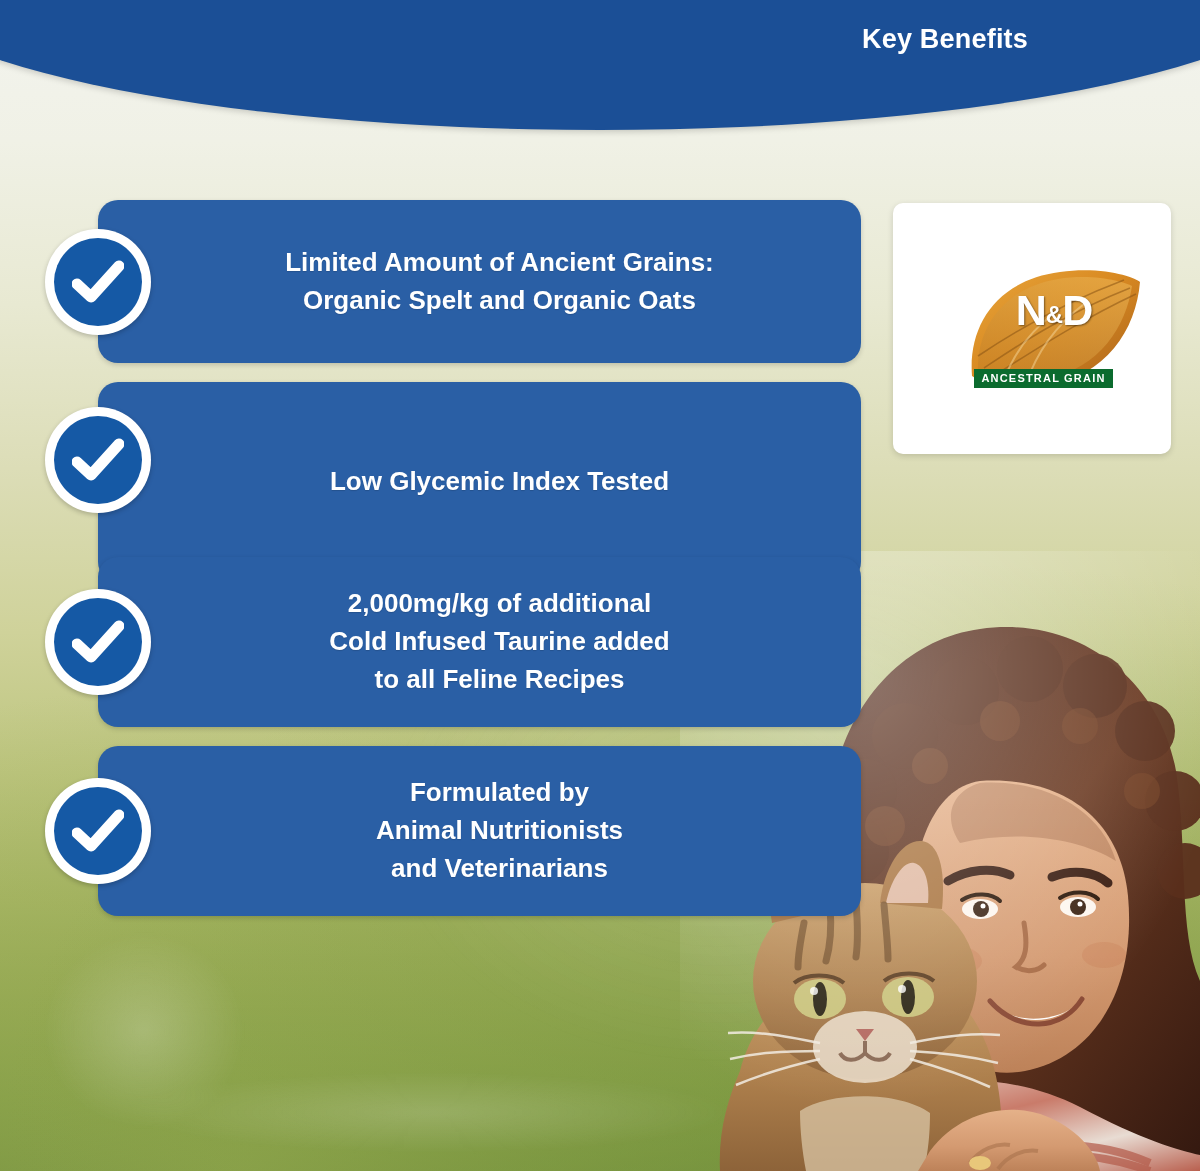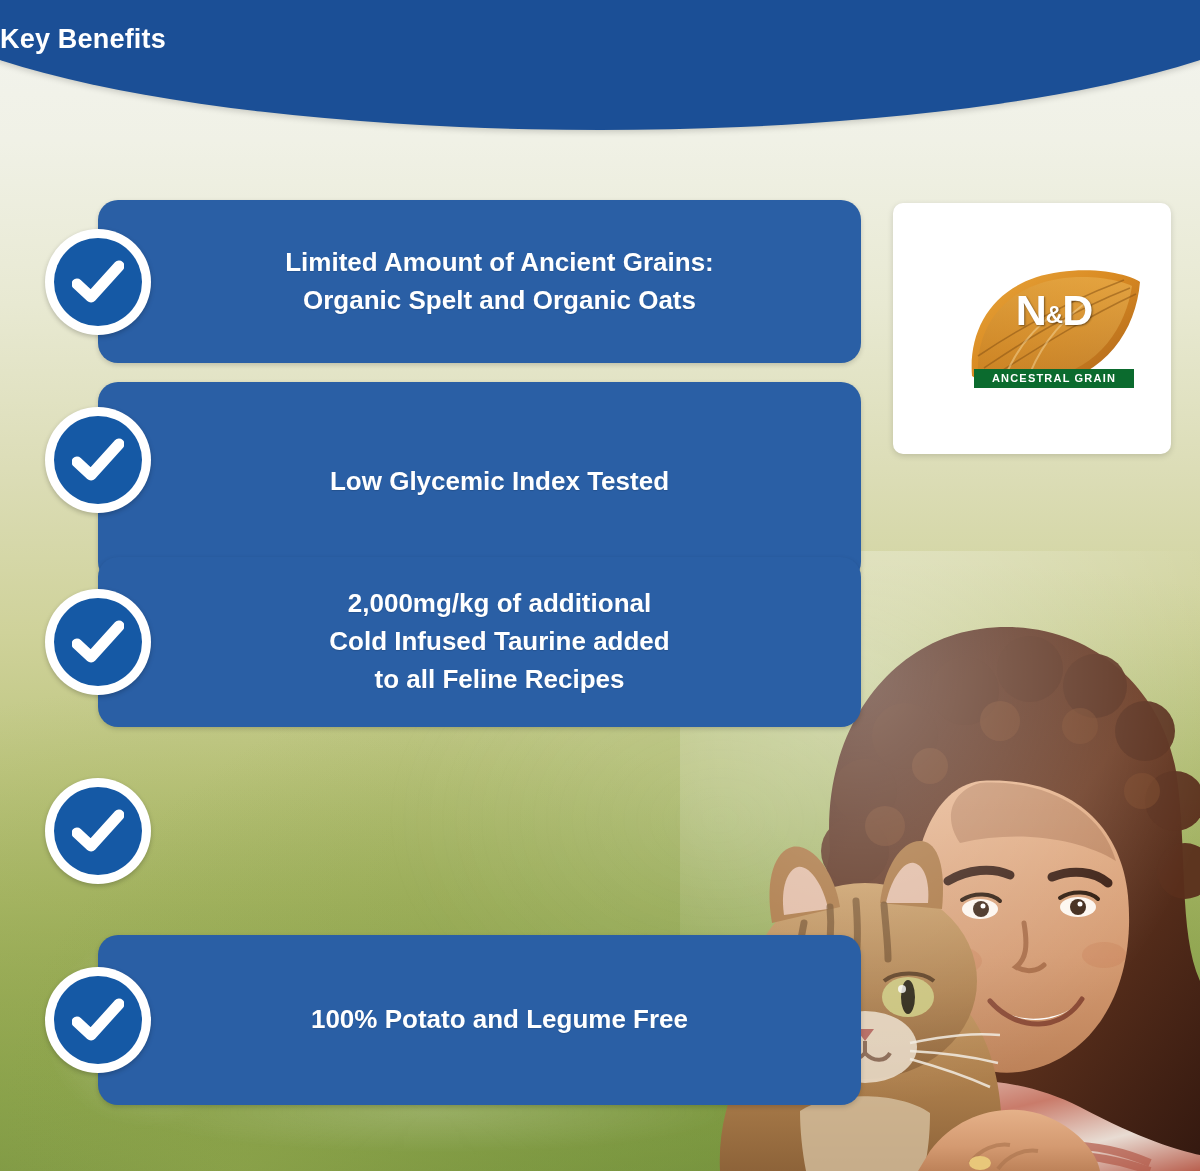--- a/index.html
+++ b/index.html
@@ -65,21 +65,21 @@
     height: 460px;
     background: #1b4f96;
     border-radius: 0 0 50% 50% / 0 0 34% 34%;
     box-shadow: 0 2px 6px rgba(0,0,0,0.18);
   }
   .header-title {
     position: absolute;
     top: 24px;
     left: 0;
     width: 1028px;
-    text-align: left;
+    text-align: right;
     color: #ffffff;
     font-size: 27px;
     font-weight: bold;
     letter-spacing: 0.2px;
     z-index: 7;
   }
 
   
   .photo {
     position: absolute;
@@ -202,21 +202,21 @@
     font-size: 43px;
     font-weight: bold;
     letter-spacing: -1px;
     text-shadow: 1px 1px 2px rgba(0,0,0,0.45);
   }
   .logo-nd .amp { font-size: 24px; vertical-align: 2px; }
   .logo-tag {
     position: absolute;
     left: 10px;
     bottom: 6px;
-    width: 160px;
+    width: 139px;
     text-align: center;
     background: #0b6b2e;
     color: #ffffff;
     font-size: 11px;
     letter-spacing: 1.2px;
     padding: 3px 0 4px;
     font-weight: bold;
   }
 </style>
 </head>
@@ -406,41 +406,34 @@
     <div class="check">
       <div class="check-inner">
         <svg width="52" height="44" viewBox="0 0 52 44" aria-hidden="true">
           <path d="M5 24 L19 37 L47 6" stroke="#ffffff" stroke-width="11" fill="none" stroke-linecap="round" stroke-linejoin="round"></path>
         </svg>
       </div>
     </div>
   </div>
 
   <div class="benefit-row row-4">
+    <div class="benefit-card">
+      <div class="benefit-text">Formulated by
+<b>Animal Nutritionists</b>
+and <b>Veterinarians</b></div>
+    </div>
     <div class="check">
       <div class="check-inner">
         <svg width="52" height="44" viewBox="0 0 52 44" aria-hidden="true">
           <path d="M5 24 L19 37 L47 6" stroke="#ffffff" stroke-width="11" fill="none" stroke-linecap="round" stroke-linejoin="round"></path>
         </svg>
       </div>
     </div>
   </div>
 
-  <div class="benefit-row row-5">
-    <div class="benefit-card">
-      <div class="benefit-text">100% Potato and Legume Free</div>
-    </div>
-    <div class="check">
-      <div class="check-inner">
-        <svg width="52" height="44" viewBox="0 0 52 44" aria-hidden="true">
-          <path d="M5 24 L19 37 L47 6" stroke="#ffffff" stroke-width="11" fill="none" stroke-linecap="round" stroke-linejoin="round"></path>
-        </svg>
-      </div>
-    </div>
-  </div>
 
 </div>
 
 <div class="logo-badge">
   <div class="logo-art">
     <svg width="180" height="130" viewBox="0 0 180 130" aria-hidden="true">
       <defs>
         <linearGradient id="leafG" x1="0" y1="0" x2="1" y2="1">
           <stop offset="0%" stop-color="#e8a63c"></stop>
           <stop offset="45%" stop-color="#d98a22"></stop>

